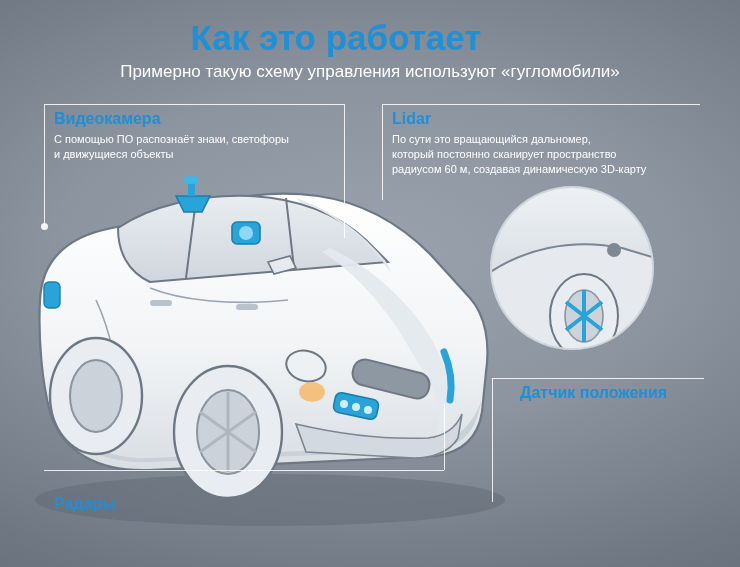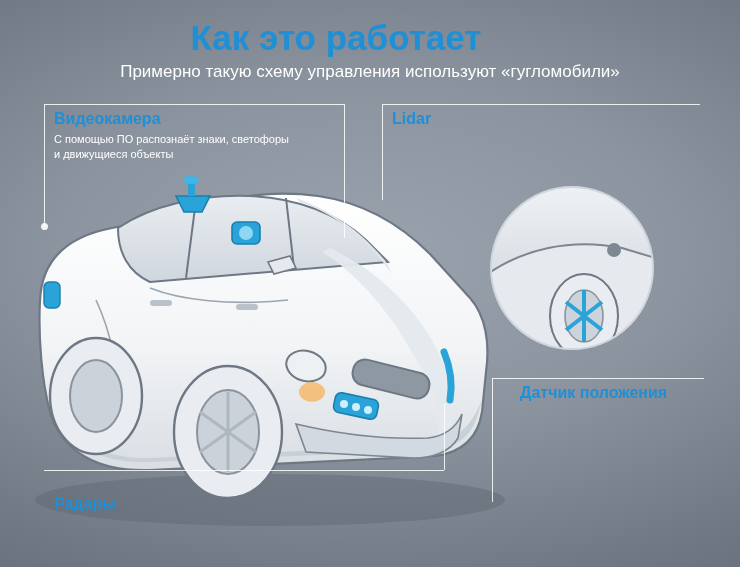--- a/index.html
+++ b/index.html
@@ -179,20 +179,23 @@
   <div class="callout" style="left:54px;top:110px;width:300px;">
     <div class="head">Видеокамера</div>
     <div class="body">С помощью ПО распознаёт знаки, светофоры
 и движущиеся объекты</div>
   </div>
 
   <div class="rule h" style="left:382px;top:104px;width:318px;"></div>
   <div class="rule v" style="left:382px;top:104px;height:96px;"></div>
   <div class="callout" style="left:392px;top:110px;width:316px;">
     <div class="head">Lidar</div>
+    <div class="body">По сути это вращающийся дальномер,
+который постоянно сканирует пространство
+радиусом 60 м, создавая динамическую 3D-карту</div>
   </div>
 
   <div class="rule h" style="left:492px;top:378px;width:212px;"></div>
   <div class="rule v" style="left:492px;top:378px;height:124px;"></div>
   <div class="callout" style="left:520px;top:384px;width:212px;">
     <div class="head">Датчик положения</div>
   </div>
 
   <div class="rule h" style="left:44px;top:470px;width:400px;"></div>
   <div class="rule v" style="left:444px;top:404px;height:66px;"></div>

